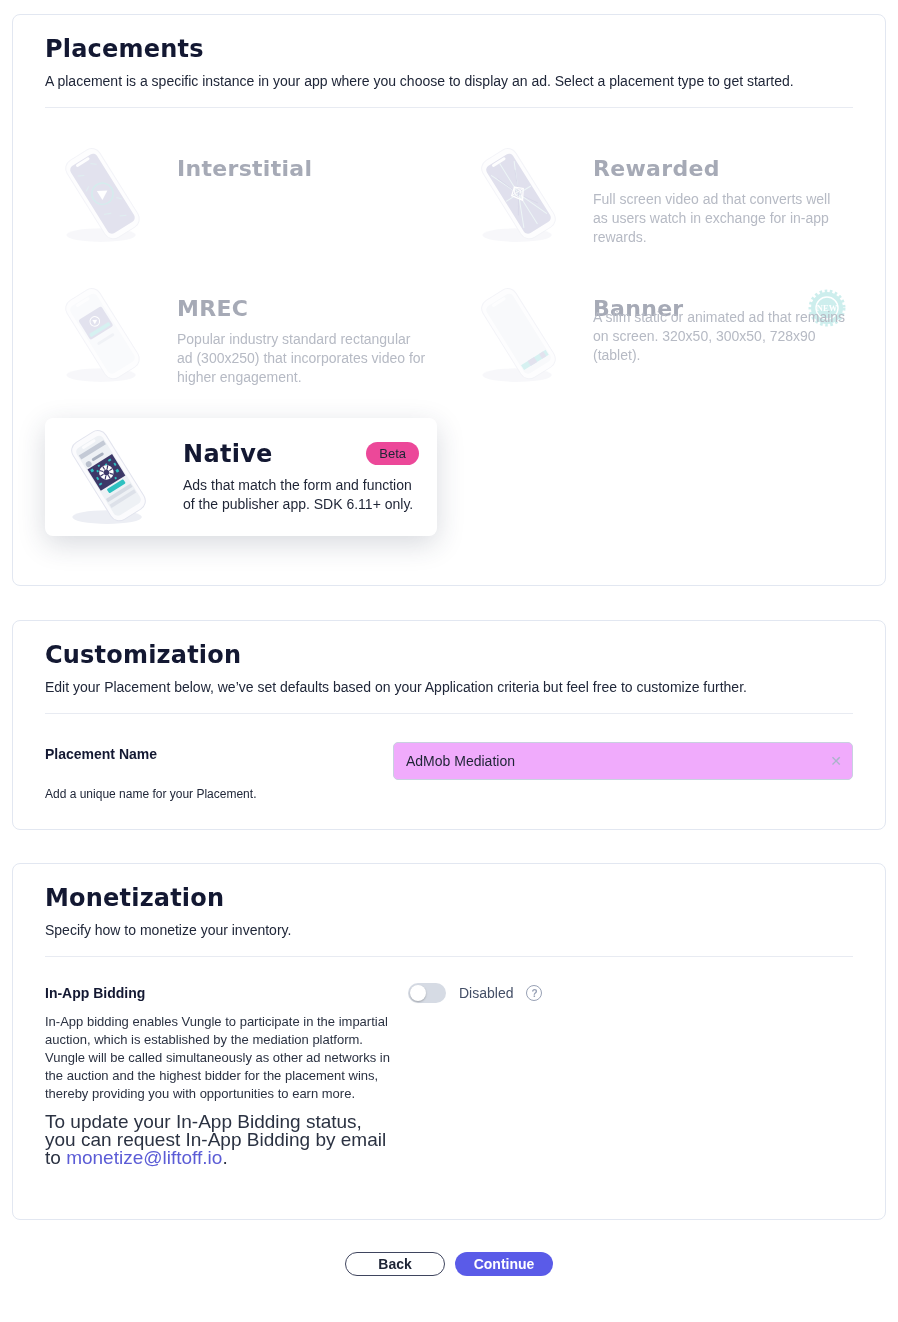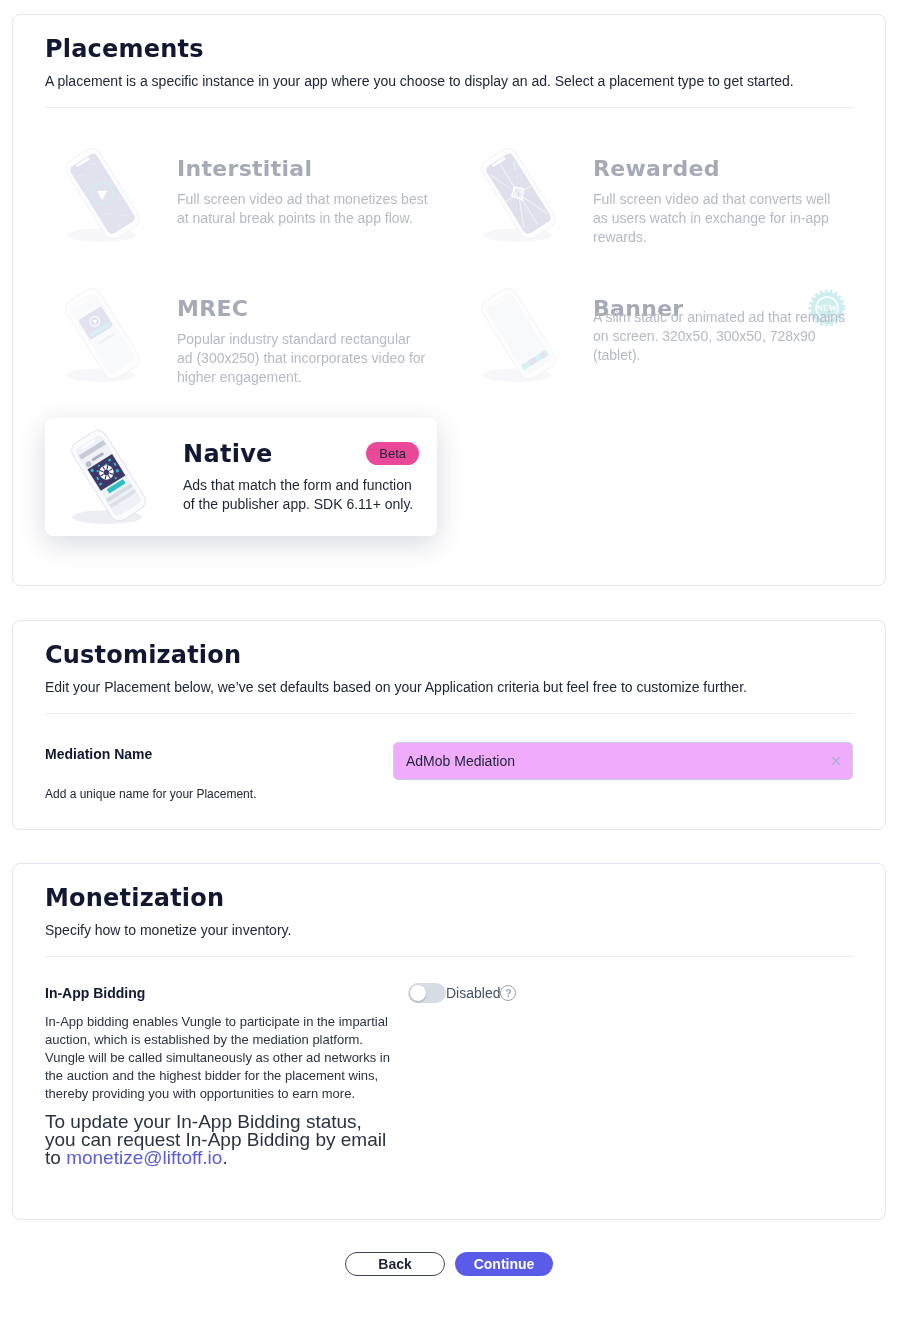--- a/index.html
+++ b/index.html
@@ -151,21 +151,21 @@
     line-height: 18px;
     color: #2b3242;
   }
   .bidding-request {
     margin-top: 10px;
     font-size: 19px;
     line-height: 18px;
     color: #2b3242;
   }
   .email-link { color: #5b5cd6; text-decoration: none; cursor: pointer; }
-  .toggle-row { display: flex; align-items: center; margin-left: 13px; margin-top: -2px; }
+  .toggle-row { display: flex; align-items: center; gap: 13px; margin-left: 13px; margin-top: -2px; }
   .toggle {
     width: 38px; height: 20px;
     background: #d6dbe4;
     border-radius: 10px;
     position: relative;
     cursor: pointer;
   }
   .toggle-knob {
     position: absolute;
     left: 2px; top: 2px;
@@ -235,21 +235,20 @@
           <rect x="52" y="11" width="16" height="3" rx="1.5" fill="#fdfdfe"></rect>
           <circle cx="60" cy="51" r="11" fill="none" stroke="#aadcdc" stroke-width="1.4"></circle>
           <path d="M56.5 45.5 L66 51 L56.5 56.5 Z" fill="#ffffff"></path>
           <path d="M48 22 l6 3 M66 18 l5 4 M50 70 l7 3 M63 80 l6 3 M70 62 l4 4 M47 40 l5 -3" stroke="#bfe3e3" stroke-width="0.8" fill="none"></path>
         </g>
       </svg>
       <div class="type-text">
         <div class="type-title-row">
           <span class="type-title">Interstitial</span>
         </div>
-        <p class="type-desc" style="max-width:265px">Full screen video ad that monetizes best at natural break points in the app flow.</p>
       </div>
     </div>
 
     <div class="type-item">
       <svg class="type-icon faded" viewBox="0 0 120 105">
         <ellipse cx="58" cy="94" rx="36" ry="7" fill="#f0f1f6"></ellipse>
         <g transform="rotate(-32 60 52)">
           <rect x="40" y="4" width="40" height="94" rx="10" fill="#fdfdfe" stroke="#e7e8f1"></rect>
           <rect x="44" y="10" width="32" height="82" rx="5" fill="#c3c3dc"></rect>
           <rect x="52" y="11" width="16" height="3" rx="1.5" fill="#fdfdfe"></rect>
@@ -364,21 +363,21 @@
   </div>
 </section>
 
 <section class="card" id="customization-card">
   <h1 class="card-title">Customization</h1>
   <p class="card-subtitle">Edit your Placement below, we’ve set defaults based on your Application criteria but feel free to customize further.</p>
   <div class="divider"></div>
 
   <div class="field-row">
     <div class="field-label-col">
-      <div class="field-label">Mediation Name</div>
+      <div class="field-label">Placement Name</div>
       <div class="field-hint">Add a unique name for your Placement.</div>
     </div>
     <div class="text-input-wrap">
       <input class="text-input" type="text" value="AdMob Mediation" style="">
       <span class="clear-icon">✕</span>
     </div>
   </div>
 </section>
 
 <section class="card" id="monetization-card">

